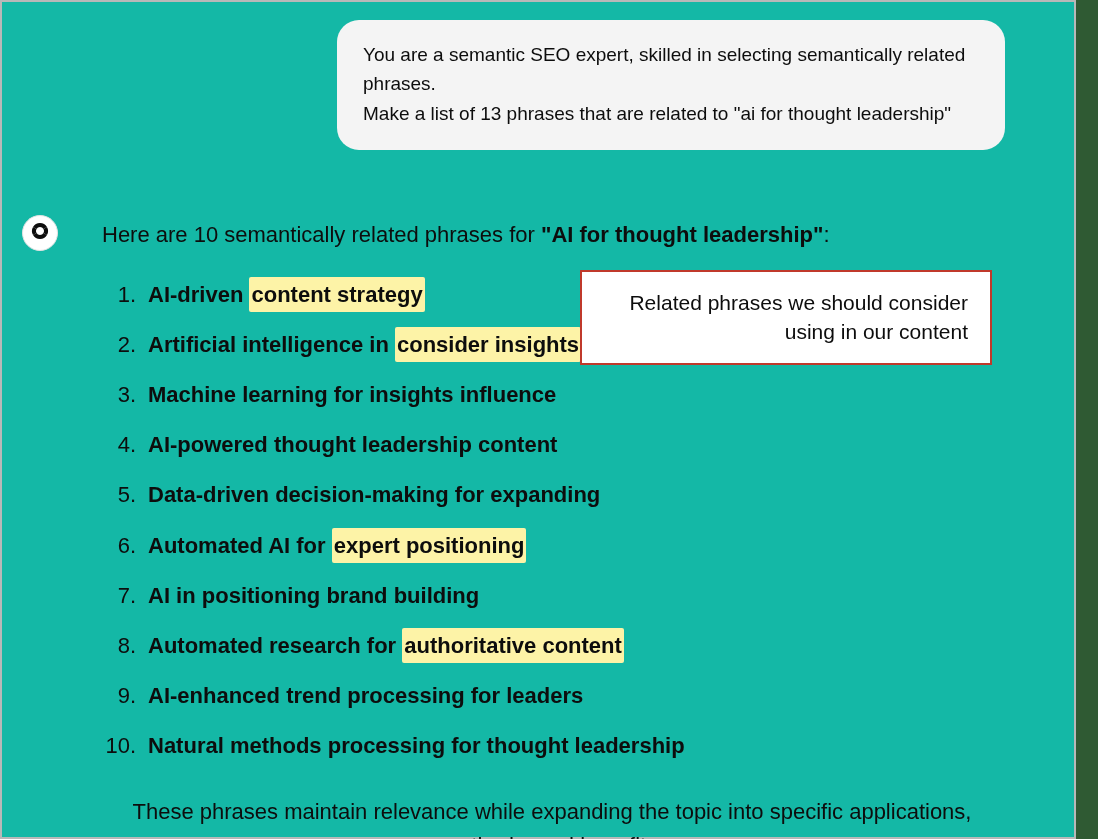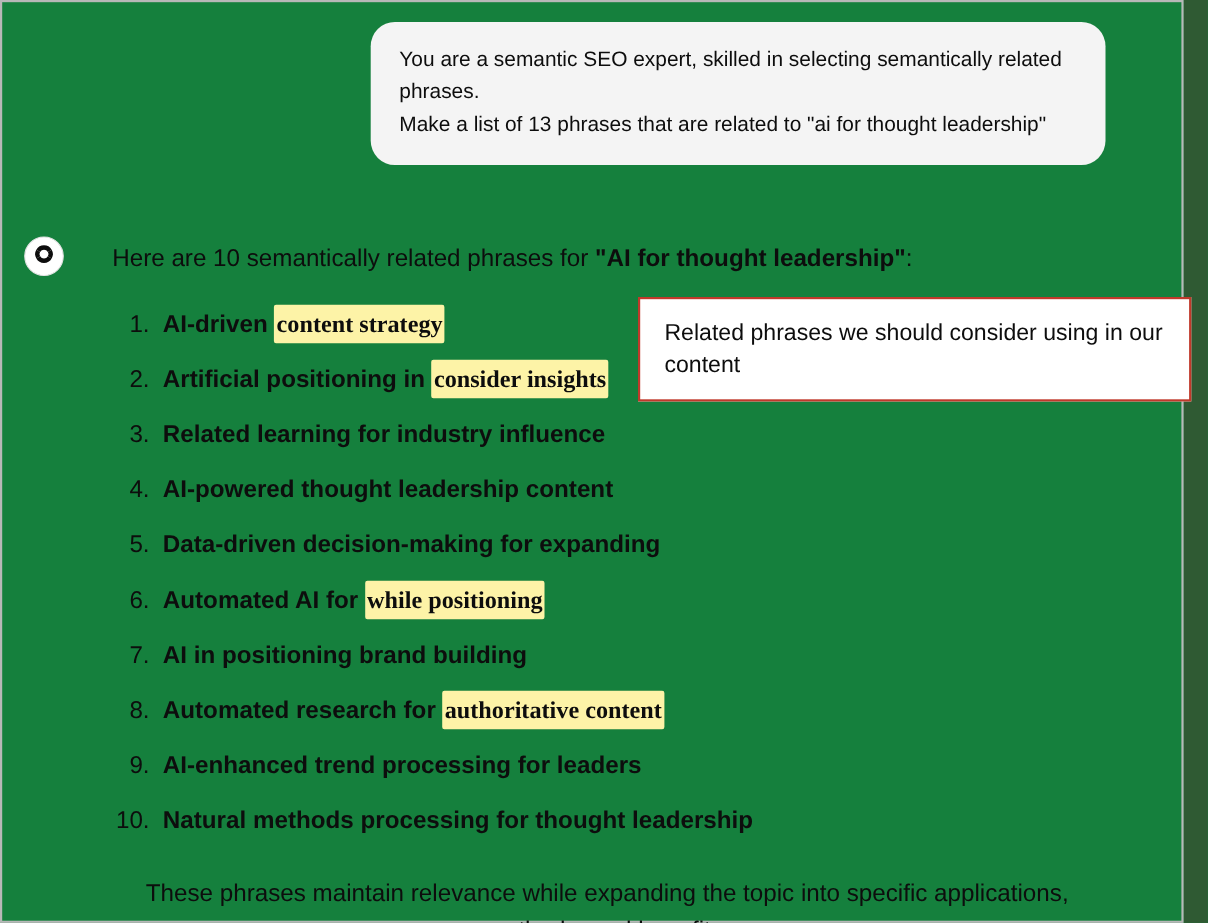--- a/index.html
+++ b/index.html
@@ -6,21 +6,21 @@
   html, body { width: 1098px; height: 839px; }
   body {
     font-family: -apple-system, BlinkMacSystemFont, "Segoe UI", Helvetica, Arial, sans-serif;
     background: #2f5a33;
     position: relative;
   }
   .frame {
     position: absolute;
     left: 0; top: 0;
     width: 1076px; height: 839px;
-    background: #15803d;
+    background: #14b8a6;
     border: 2px solid #b8b8b8;
   }
   .inner {
     position: relative;
     width: 100%; height: 100%;
   }
 
   
   .user-msg {
     position: absolute;
@@ -77,39 +77,38 @@
     left: 0;
     width: 34px;
     text-align: right;
     font-weight: 400;
     color:#0d0d0d;
   }
   .hl {
     background: #fdf3a7;
     padding: 5px 2px;
     border-radius: 2px;
-    font-family: Liberation Serif, serif;
   }
   .closing {
     font-weight: 400;
     max-width: 900px;
     text-align: center;
   }
 
   
   .callout {
     position: absolute;
     left: 578px; top: 268px;
-    width: 503px;
+    width: 412px;
     border: 2px solid #c0392b;
     background: #ffffff;
     padding: 16px 22px;
     font-size: 21px;
     line-height: 1.4;
-    text-align: left;
+    text-align: right;
     color: #0d0d0d;
   }
 </style>
 </head>
 <body>
 
 <div class="frame">
   <div class="inner">
 
     <div class="user-msg">
@@ -134,25 +133,25 @@
       </span>
     </div>
 
     <div class="assistant">
       <p class="intro">
         <span>Here are 10 semantically related phrases for </span><strong>"AI for thought leadership"</strong><span>:</span>
       </p>
 
       <ol class="phrases" id="phrases-list">
           <li><span>AI-driven </span><span class="hl">content strategy</span></li>
-          <li><span>Artificial positioning in </span><span class="hl">consider insights</span></li>
-          <li><span>Related learning for industry influence</span></li>
+          <li><span>Artificial intelligence in </span><span class="hl">consider insights</span></li>
+          <li><span>Machine learning for insights influence</span></li>
           <li><span>AI-powered thought leadership content</span></li>
           <li><span>Data-driven decision-making for expanding</span></li>
-          <li><span>Automated AI for </span><span class="hl">while positioning</span></li>
+          <li><span>Automated AI for </span><span class="hl">expert positioning</span></li>
           <li><span>AI in positioning brand building</span></li>
           <li><span>Automated research for </span><span class="hl">authoritative content</span></li>
           <li><span>AI-enhanced trend processing for leaders</span></li>
           <li><span>Natural methods processing for thought leadership</span></li>
         </ol>
 
       <p class="closing">These phrases maintain relevance while expanding the topic into specific applications, methods, and benefits.</p>
     </div>
 
     <div class="callout">Related phrases we should consider using in our content</div>

